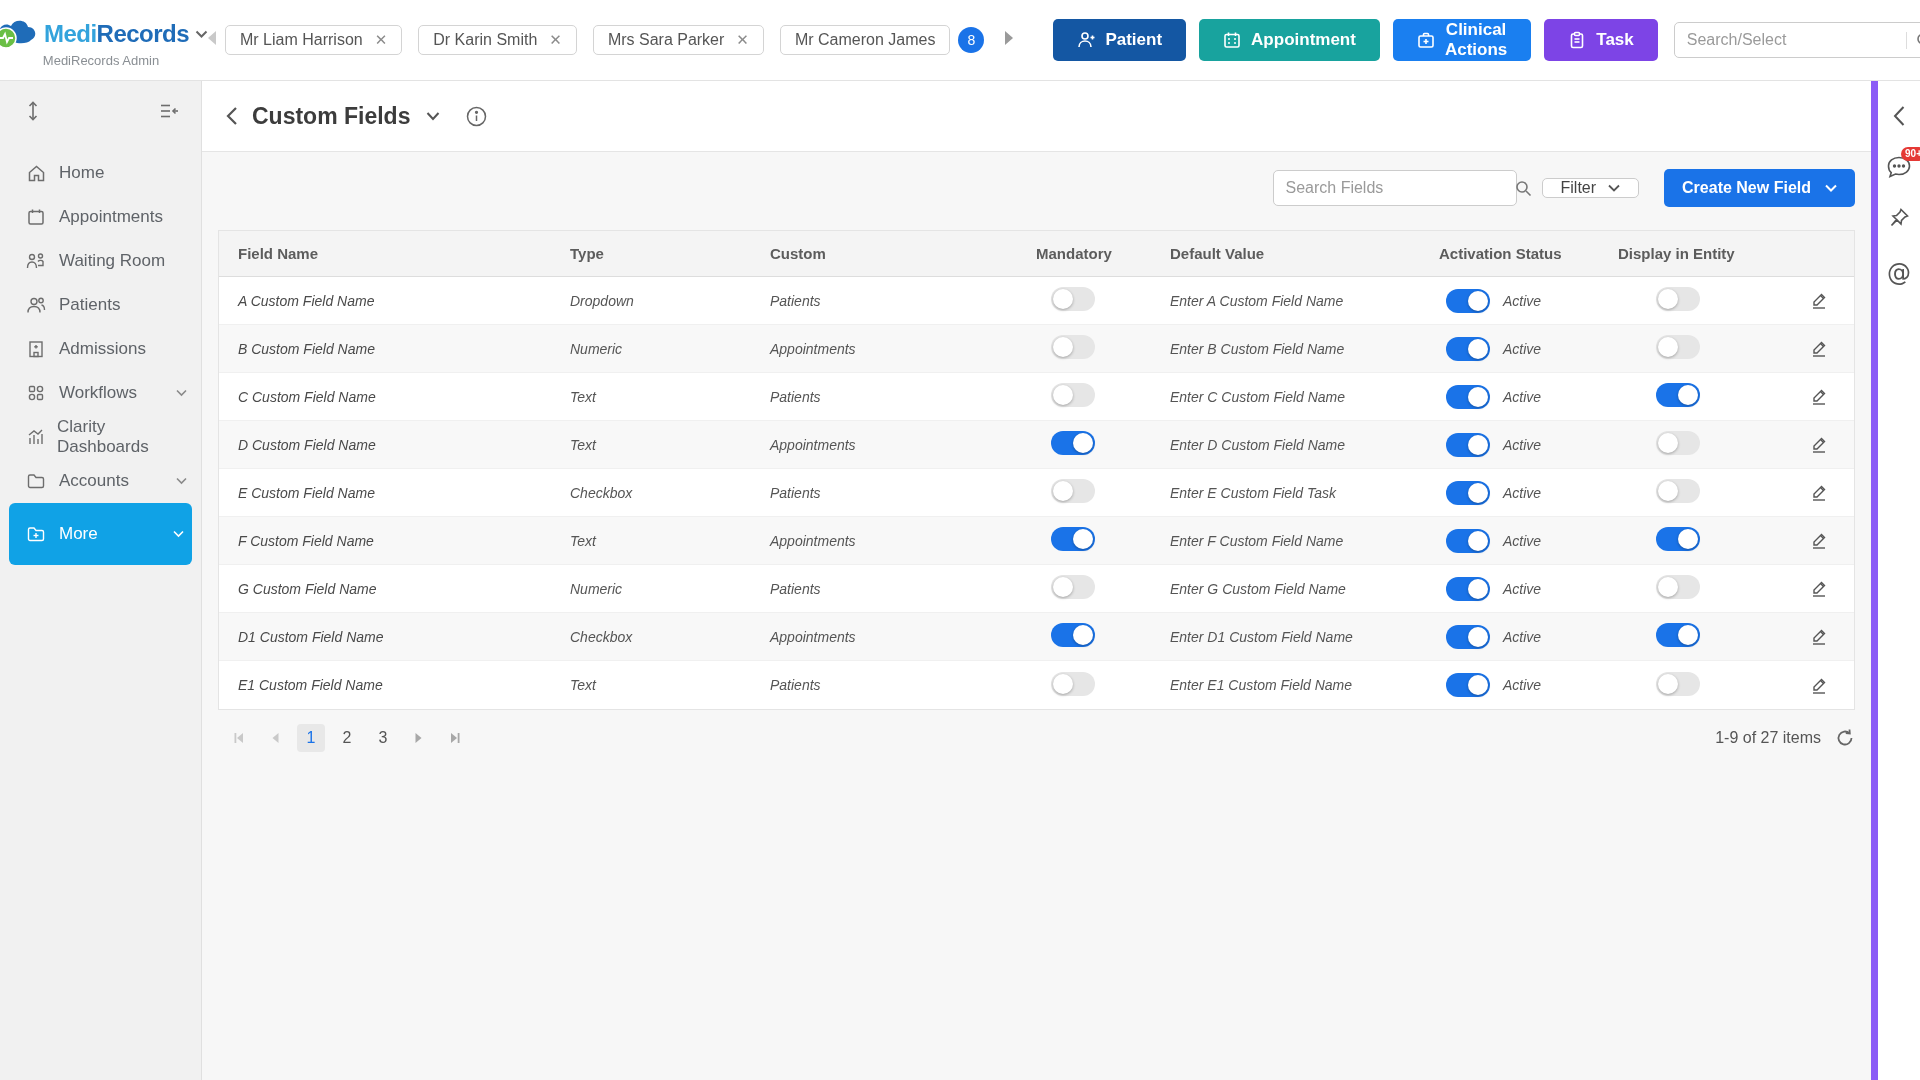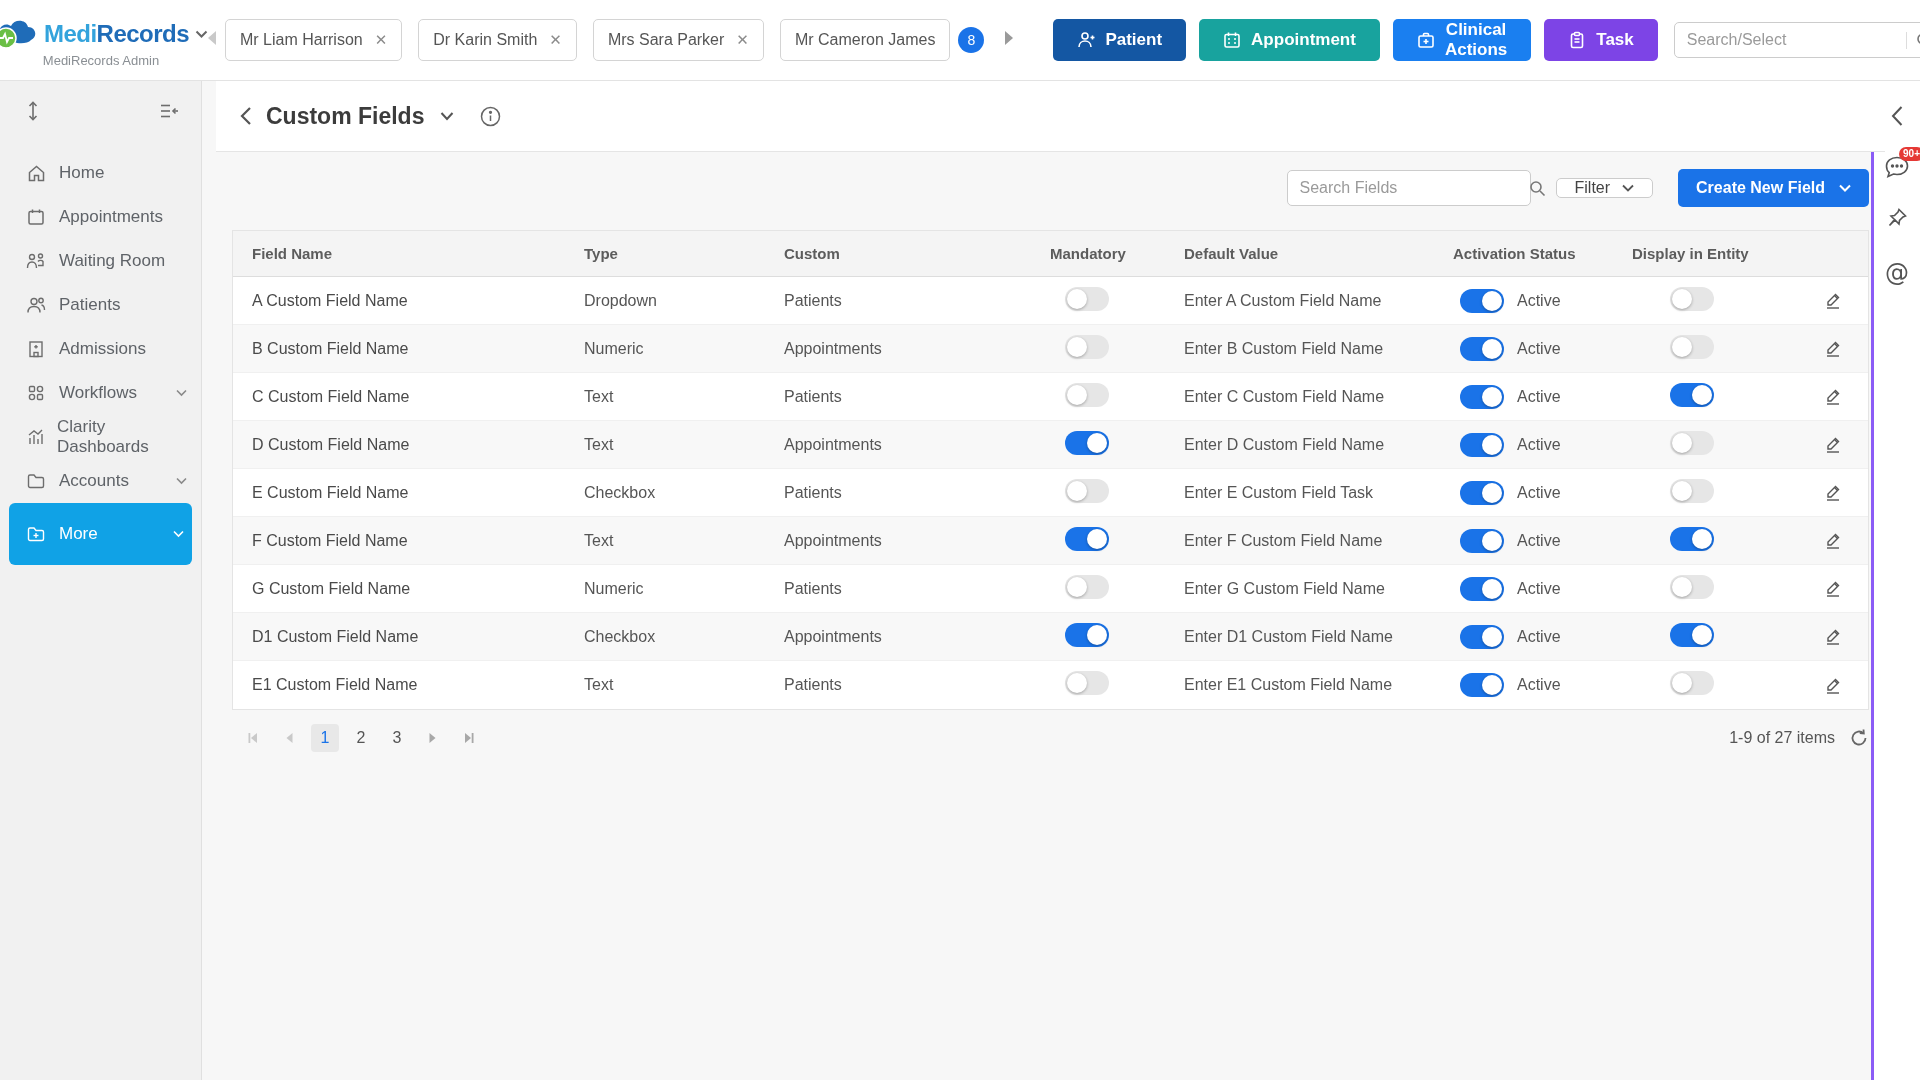--- a/index.html
+++ b/index.html
@@ -11,21 +11,21 @@
     border-bottom:1px solid #e3e3e3; display:flex; align-items:center; z-index:5; }
   .brand-block { width:202px; display:flex; flex-direction:column; align-items:center; padding-top:6px; }
   .brand-row { display:flex; align-items:center; gap:6px; }
   .brand-name { font-size:24px; font-weight:bold; letter-spacing:-0.5px; }
   .brand-medi { color:#33a3dc; } .brand-records { color:#1f6cb8; }
   .brand-sub { font-size:13px; color:#8a8f94; margin-top:3px; }
   .chev { display:inline-block; }
   .tab-scroll { color:#b9b9b9; font-size:17px; padding:0 4px; cursor:pointer; }
   .patient-tabs { display:flex; align-items:center; gap:16px; margin-left:4px; }
   .ptab { display:flex; align-items:center; gap:12px; background:#fff; border:1px solid #d4d4d4;
-    border-radius:5px; height:42px; padding:0 14px; font-size:16px; color:#555; white-space:nowrap; }
+    border-radius:5px; height:30px; padding:0 14px; font-size:16px; color:#555; white-space:nowrap; }
   .ptab .x { color:#8b8b8b; font-size:15px; cursor:pointer; }
   .tab-badge { width:26px; height:26px; border-radius:50%; background:#1a73e8; color:#fff;
     font-size:14px; display:flex; align-items:center; justify-content:center; margin-left:-8px; }
   .hdr-actions { display:flex; align-items:center; gap:13px; margin-left:34px; }
   .hbtn { height:42px; border:none; border-radius:5px; color:#fff; font-size:17px; font-weight:bold;
     display:flex; align-items:center; gap:10px; padding:0 24px; cursor:pointer;
     font-family:"Liberation Sans","DejaVu Sans",sans-serif; }
   .hbtn svg { flex:0 0 auto; }
   .btn-patient { background:#1457a3; } .btn-appointment { background:#18a39e; }
   .btn-clinical { background:#1a7ff0; } .btn-task { background:#7d44e6; }
@@ -47,25 +47,25 @@
   .sb-list { margin-top:22px; display:flex; flex-direction:column; }
   .sb-item { display:flex; align-items:center; gap:13px; height:44px; padding:0 14px 0 26px;
     font-size:17px; color:#5f6368; cursor:pointer; }
   .sb-item .sb-ic { display:flex; color:#6d6d6d; width:20px; justify-content:center; }
   .sb-item .sb-chev { margin-left:auto; color:#8a8a8a; display:flex; }
   .sb-item.active { background:#10a2e6; color:#fff; border-radius:6px; margin:0 9px; padding:0 8px 0 17px; height:62px; }
   .sb-item.active .sb-ic, .sb-item.active .sb-chev { color:#fff; }
 
   
   .rail { position:absolute; top:81px; right:0; width:49px; height:999px; background:#fff;
-    border-left:3px solid #8b5cf6; display:flex; flex-direction:column; align-items:center; padding-top:24px; gap:28px; color:#555; }
+    border-left:7px solid #8b5cf6; display:flex; flex-direction:column; align-items:center; padding-top:24px; gap:28px; color:#555; }
   .rail .icon-wrap .nbadge { top:-8px; right:-14px; }
 
   
-  .main { position:absolute; top:81px; left:216px; width:1669px; height:999px; }
+  .main { position:absolute; top:81px; left:202px; width:1669px; height:999px; }
   .titlebar { height:71px; background:#fff; border-bottom:1px solid #e5e5e5; display:flex;
     align-items:center; padding-left:23px; gap:14px; }
   .back-ic { color:#555; cursor:pointer; display:flex; }
   .page-title { font-size:23px; font-weight:bold; color:#3c3c3c; }
   .title-chev { color:#555; cursor:pointer; display:flex; margin-left:2px; }
   .info-ic { color:#666; cursor:pointer; display:flex; margin-left:12px; }
 
   .toolbar { display:flex; justify-content:flex-end; align-items:center; gap:25px; margin:17px 16px 0 16px; }
   .search-fields { width:244px; height:36px; border:1px solid #ccc; border-radius:5px; background:#fff;
     display:flex; align-items:center; }
@@ -77,21 +77,21 @@
     font-size:16px; display:flex; align-items:center; gap:12px; padding:0 18px; cursor:pointer;
     font-family:"Liberation Sans","DejaVu Sans",sans-serif; }
   .create-btn { height:38px; background:#1a73e8; border:none; border-radius:5px; color:#fff;
     font-size:16px; font-weight:bold; display:flex; align-items:center; gap:14px; padding:0 18px;
     cursor:pointer; font-family:"Liberation Sans","DejaVu Sans",sans-serif; }
 
   .table { margin:23px 16px 0 16px; background:#fff; border:1px solid #e4e4e4; }
   .thead, .trow { display:grid; grid-template-columns:351px 200px 266px 134px 269px 179px 173px 1fr; align-items:center; }
   .thead { height:46px; background:#f4f4f4; border-bottom:1px solid #ddd; font-size:15px; font-weight:bold; color:#5c5c5c; }
   .thead .th:first-child { padding-left:19px; }
-  .trow { height:48px; font-size:16px; color:#555; border-bottom:1px solid #f0f0f0; }
+  .trow { height:48px; font-size:14px; color:#555; border-bottom:1px solid #f0f0f0;font-style:italic; }
   .trow.alt { background:#f8f8f8; }
   .trow:last-child { border-bottom:none; }
   .td.name { padding-left:19px; color:#4a4a4a; }
   .td.mand { padding-left:15px; }
   .td.act { display:flex; align-items:center; gap:13px; padding-left:7px; }
   .td.disp { padding-left:38px; }
   .td.edit { display:flex; justify-content:flex-end; padding-right:26px; }
 
   .toggle { position:relative; display:inline-block; width:44px; height:24px; border-radius:12px; cursor:pointer; }
   .toggle .knob { position:absolute; top:2px; width:20px; height:20px; border-radius:50%; background:#fff;

